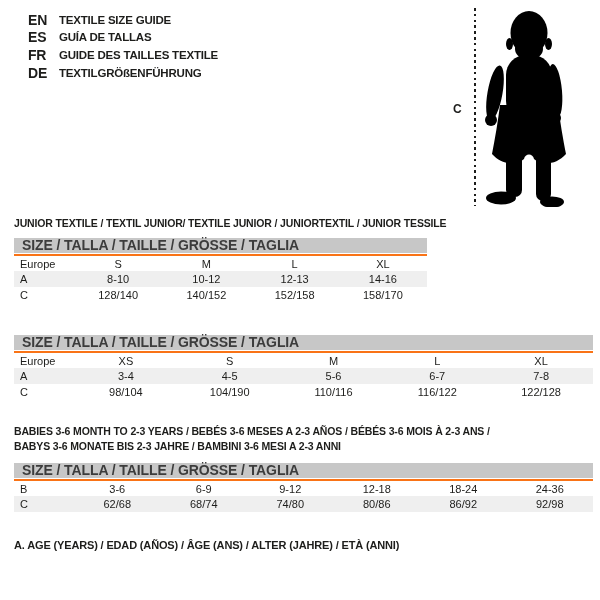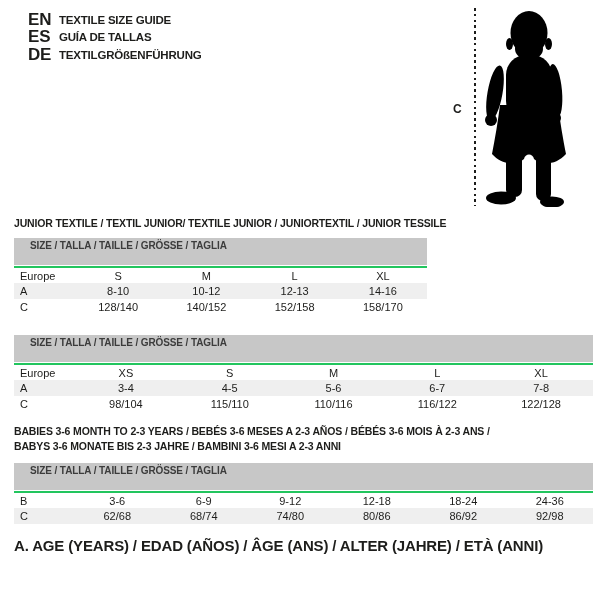--- a/index.html
+++ b/index.html
@@ -8,67 +8,71 @@
     font-family:"Liberation Sans", sans-serif;
     color:#1d1d1b;
     position:relative;
     overflow:hidden;
   }
   .abs { position:absolute; }
 
   
   .langs { left:28px; top:11px; }
   .lang-row { display:flex; height:17.6px; align-items:center; }
-  .lang-code { width:31px; font-weight:bold; font-size:17px; letter-spacing:-0.2px; }
+  .lang-code { width:31px; font-weight:bold; font-size:14px; letter-spacing:-0.2px; }
   .lang-title { font-weight:bold; font-size:11.5px; letter-spacing:-0.2px; }
 
   
   .dash-line {
     left:474px; top:8px; width:2px; height:198px;
     background:repeating-linear-gradient(to bottom,#1d1d1b 0 2.6px,transparent 2.6px 5.8px);
   }
   .c-label { left:453px; top:102px; font-weight:bold; font-size:12px; }
   .baby-svg { left:482px; top:9px; }
 
   
   .section { position:absolute; left:14px; }
   .tbl-title { font-weight:bold; font-size:10.5px; letter-spacing:-0.15px; line-height:12px; white-space:nowrap; }
   .tbl-title sub { font-size:7.5px; }
   .tbl-title2 { line-height:15px; white-space:normal; }
   .size-bar {
-    margin-top:9px; height:27px; line-height:15px;
+    margin-top:9px; height:15px; line-height:15px;
     background:#c7c7c7; color:#3c3c3c;
-    font-weight:bold; font-size:10px; letter-spacing:-0.1px;
-    padding-left:16px;
+    font-weight:bold; font-size:14px; letter-spacing:-0.1px;
+    padding-left:8px;
   }
   .size-bar.gap13 { margin-top:13px; }
   table {
     border-collapse:collapse; table-layout:fixed;
-    margin-top:1px; border-top:2px solid #22c55e;
+    margin-top:1px; border-top:2px solid #f97316;
     font-size:11px; color:#1d1d1b;
   }
   td { height:16px; text-align:center; vertical-align:middle; padding:0; overflow:hidden; }
   td.lbl { text-align:left; padding-left:6px; }
   tr.stripe { background:#efefef; }
 
   
   .legend { left:14px; top:536px; }
-  .legend-line { font-weight:bold; font-size:15px; letter-spacing:-0.15px; line-height:19.5px; white-space:nowrap; }
+  .legend-line { font-weight:bold; font-size:11px; letter-spacing:-0.15px; line-height:19.5px; white-space:nowrap; }
 </style>
 </head>
 <body>
 
 <div class="abs langs">
   <div class="lang-row">
     <span class="lang-code">EN</span>
     <span class="lang-title">TEXTILE SIZE GUIDE</span>
   </div>
   <div class="lang-row">
     <span class="lang-code">ES</span>
     <span class="lang-title">GUÍA DE TALLAS</span>
+  </div>
+  <div class="lang-row">
+    <span class="lang-code">FR</span>
+    <span class="lang-title">GUIDE DES TAILLES TEXTILE</span>
   </div>
   <div class="lang-row">
     <span class="lang-code">DE</span>
     <span class="lang-title">TEXTILGRÖßENFÜHRUNG</span>
   </div>
 </div>
 
 <div class="abs dash-line"></div>
 <span class="abs c-label">C</span>
 <svg class="abs baby-svg" width="88" height="198" viewBox="0 0 88 198" fill="#000000" xmlns="http://www.w3.org/2000/svg">
@@ -149,21 +153,21 @@
       <td class="lbl">A</td>
       <td>3-4</td>
       <td>4-5</td>
       <td>5-6</td>
       <td>6-7</td>
       <td>7-8</td>
     </tr>
     <tr>
       <td class="lbl">C</td>
       <td>98/104</td>
-      <td>115/110</td>
+      <td>104/190</td>
       <td>110/116</td>
       <td>116/122</td>
       <td>122/128</td>
     </tr>
   </tbody>
     </table>
 </div>
 
 <div class="section" style="top:424px; width:579px;">
   <div class="tbl-title tbl-title2">

